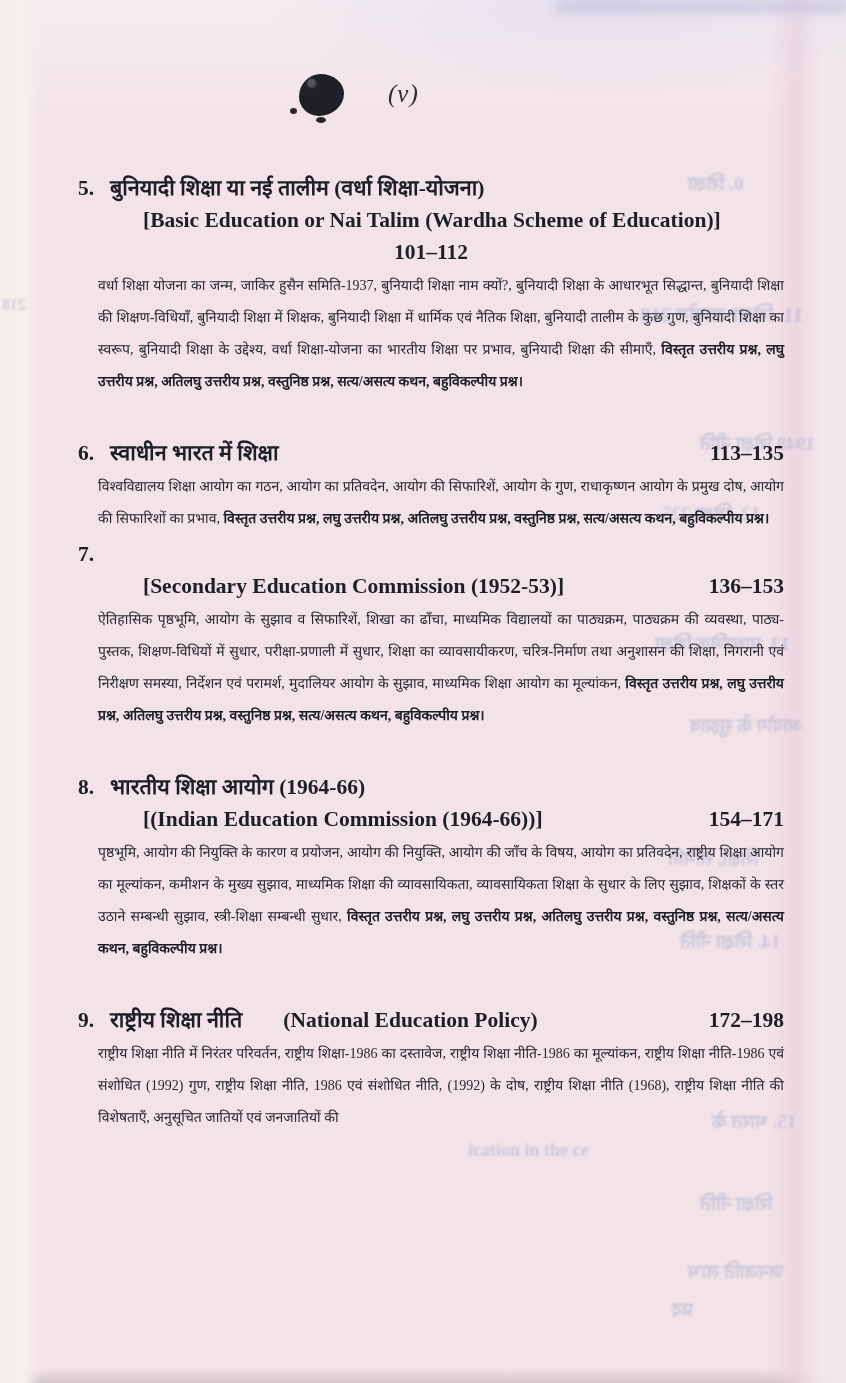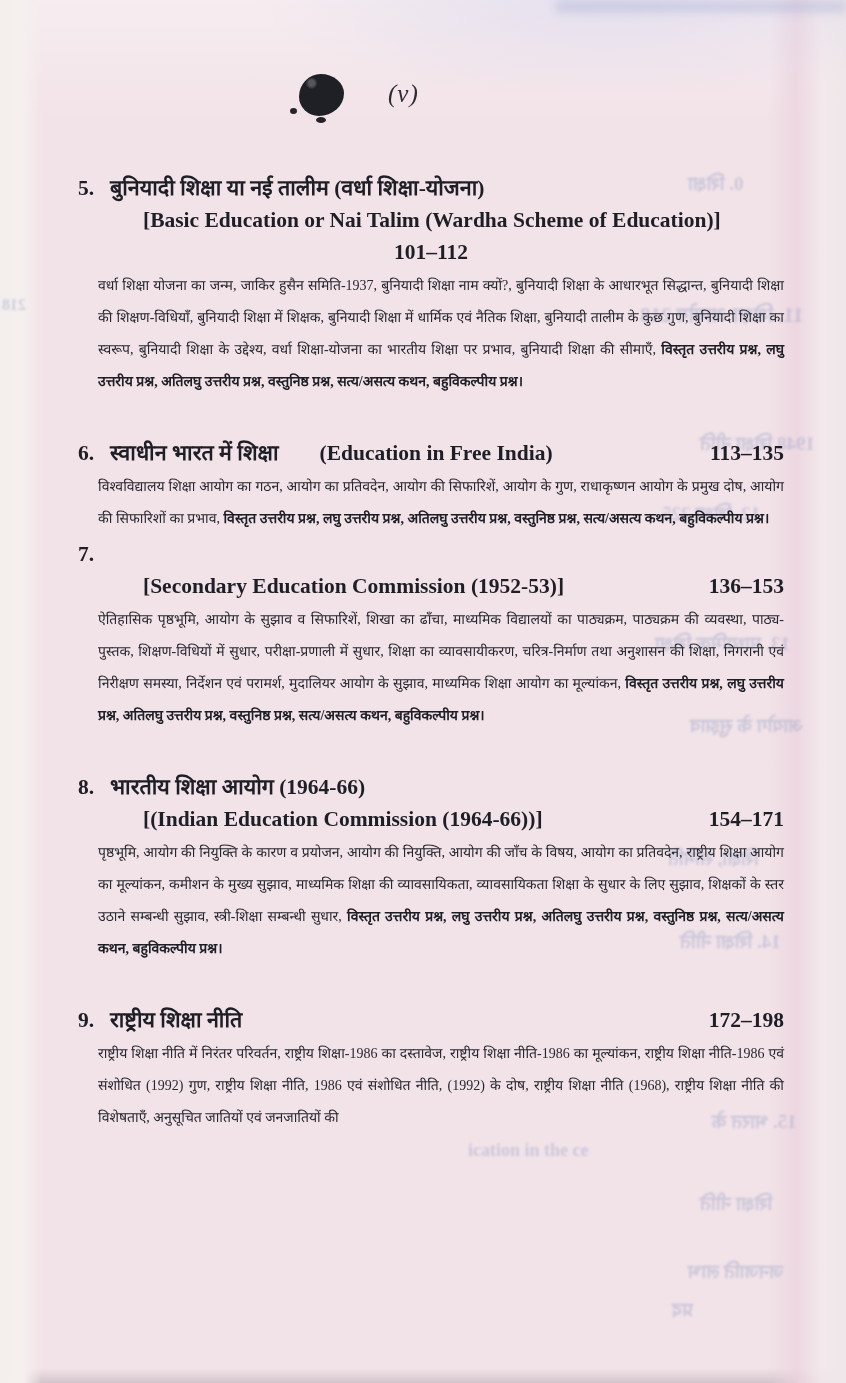--- a/index.html
+++ b/index.html
@@ -97,21 +97,20 @@
       </div>
       <div class="pages-solo">101–112</div>
       <p class="body"><span>वर्धा शिक्षा योजना का जन्म, जाकिर हुसैन समिति-1937, बुनियादी शिक्षा नाम क्यों?, बुनियादी शिक्षा के आधारभूत सिद्धान्त, बुनियादी शिक्षा की शिक्षण-विधियाँ, बुनियादी शिक्षा में शिक्षक, बुनियादी शिक्षा में धार्मिक एवं नैतिक शिक्षा, बुनियादी तालीम के कुछ गुण, बुनियादी शिक्षा का स्वरूप, बुनियादी शिक्षा के उद्देश्य, वर्धा शिक्षा-योजना का भारतीय शिक्षा पर प्रभाव, बुनियादी शिक्षा की सीमाएँ, </span><span class="tail">विस्तृत उत्तरीय प्रश्न, लघु उत्तरीय प्रश्न, अतिलघु उत्तरीय प्रश्न, वस्तुनिष्ठ प्रश्न, सत्य/असत्य कथन, बहुविकल्पीय प्रश्न।</span></p>
     </div>
 
     <div class="entry">
       <div class="hrow">
         <span class="num">6.</span>
         <span class="ttl-hi">स्वाधीन भारत में शिक्षा</span>
         <span class="ttl-gap"></span>
-        <span class="ttl-en">(Education in Free India)</span>
         <span class="pages">113–135</span>
       </div>
       <p class="body"><span>विश्वविद्यालय शिक्षा आयोग का गठन, आयोग का प्रतिवदेन, आयोग की सिफारिशें, आयोग के गुण, राधाकृष्णन आयोग के प्रमुख दोष, आयोग की सिफारिशों का प्रभाव, </span><span class="tail">विस्तृत उत्तरीय प्रश्न, लघु उत्तरीय प्रश्न, अतिलघु उत्तरीय प्रश्न, वस्तुनिष्ठ प्रश्न, सत्य/असत्य कथन, बहुविकल्पीय प्रश्न।</span></p>
     </div>
 
     <div class="entry">
       <div class="hrow">
         <span class="num">7.</span>
       </div>
       <div class="h2row">
@@ -131,19 +130,20 @@
         <span class="pages">154–171</span>
       </div>
       <p class="body"><span>पृष्ठभूमि, आयोग की नियुक्ति के कारण व प्रयोजन, आयोग की नियुक्ति, आयोग की जाँच के विषय, आयोग का प्रतिवदेन, राष्ट्रीय शिक्षा आयोग का मूल्यांकन, कमीशन के मुख्य सुझाव, माध्यमिक शिक्षा की व्यावसायिकता, व्यावसायिकता शिक्षा के सुधार के लिए सुझाव, शिक्षकों के स्तर उठाने सम्बन्धी सुझाव, स्त्री-शिक्षा सम्बन्धी सुधार, </span><span class="tail">विस्तृत उत्तरीय प्रश्न, लघु उत्तरीय प्रश्न, अतिलघु उत्तरीय प्रश्न, वस्तुनिष्ठ प्रश्न, सत्य/असत्य कथन, बहुविकल्पीय प्रश्न।</span></p>
     </div>
 
     <div class="entry">
       <div class="hrow">
         <span class="num">9.</span>
         <span class="ttl-hi">राष्ट्रीय शिक्षा नीति</span>
         <span class="ttl-gap"></span>
+        <span class="ttl-en">(National Education Policy)</span>
         <span class="pages">172–198</span>
       </div>
       <p class="body"><span>राष्ट्रीय शिक्षा नीति में निरंतर परिवर्तन, राष्ट्रीय शिक्षा-1986 का दस्तावेज, राष्ट्रीय शिक्षा नीति-1986 का मूल्यांकन, राष्ट्रीय शिक्षा नीति-1986 एवं संशोधित (1992) गुण, राष्ट्रीय शिक्षा नीति, 1986 एवं संशोधित नीति, (1992) के दोष, राष्ट्रीय शिक्षा नीति (1968), राष्ट्रीय शिक्षा नीति की विशेषताएँ, अनुसूचित जातियों एवं जनजातियों की</span><span class="tail"></span></p>
     </div>
 
   </div>
 </div>
 
 </body></html>

